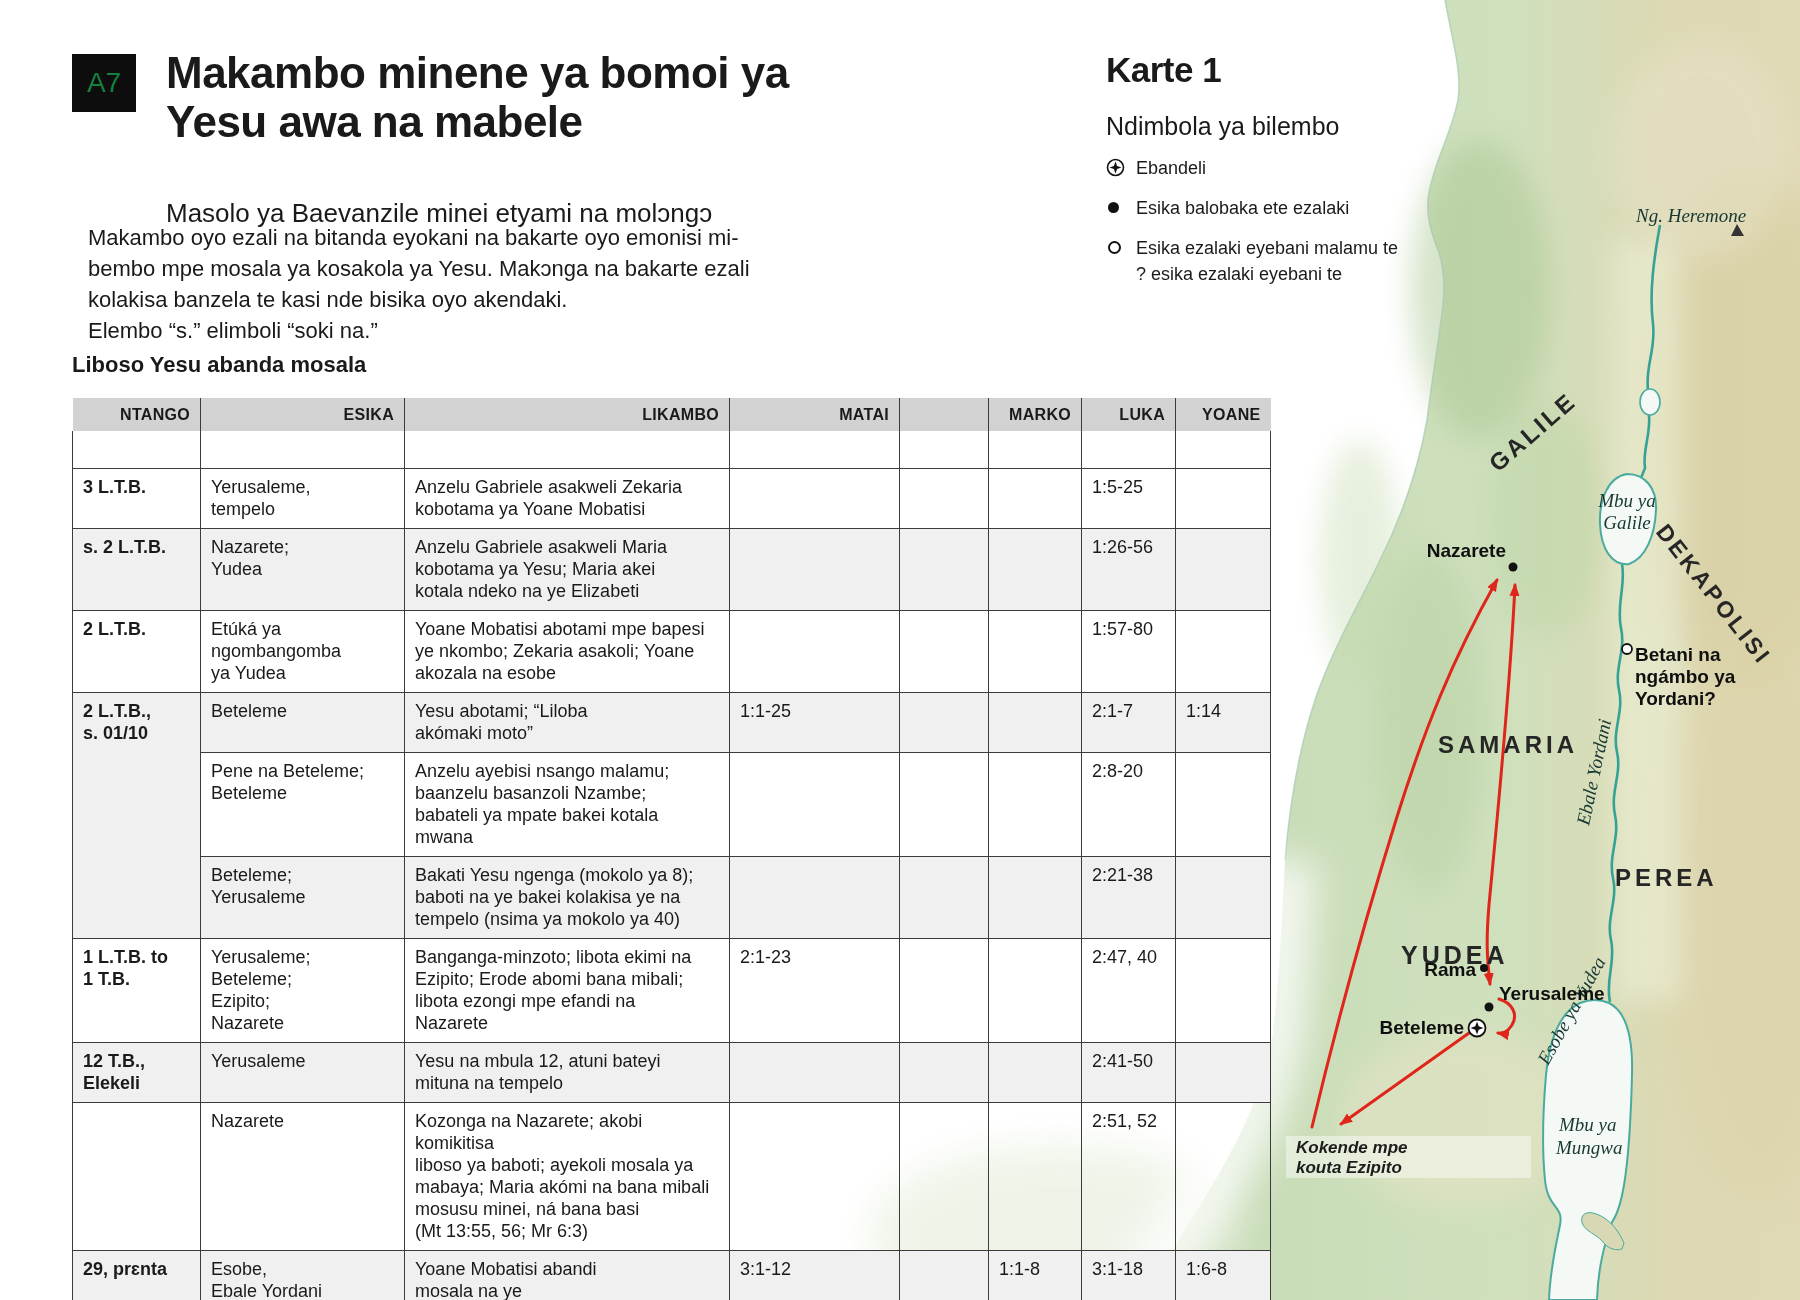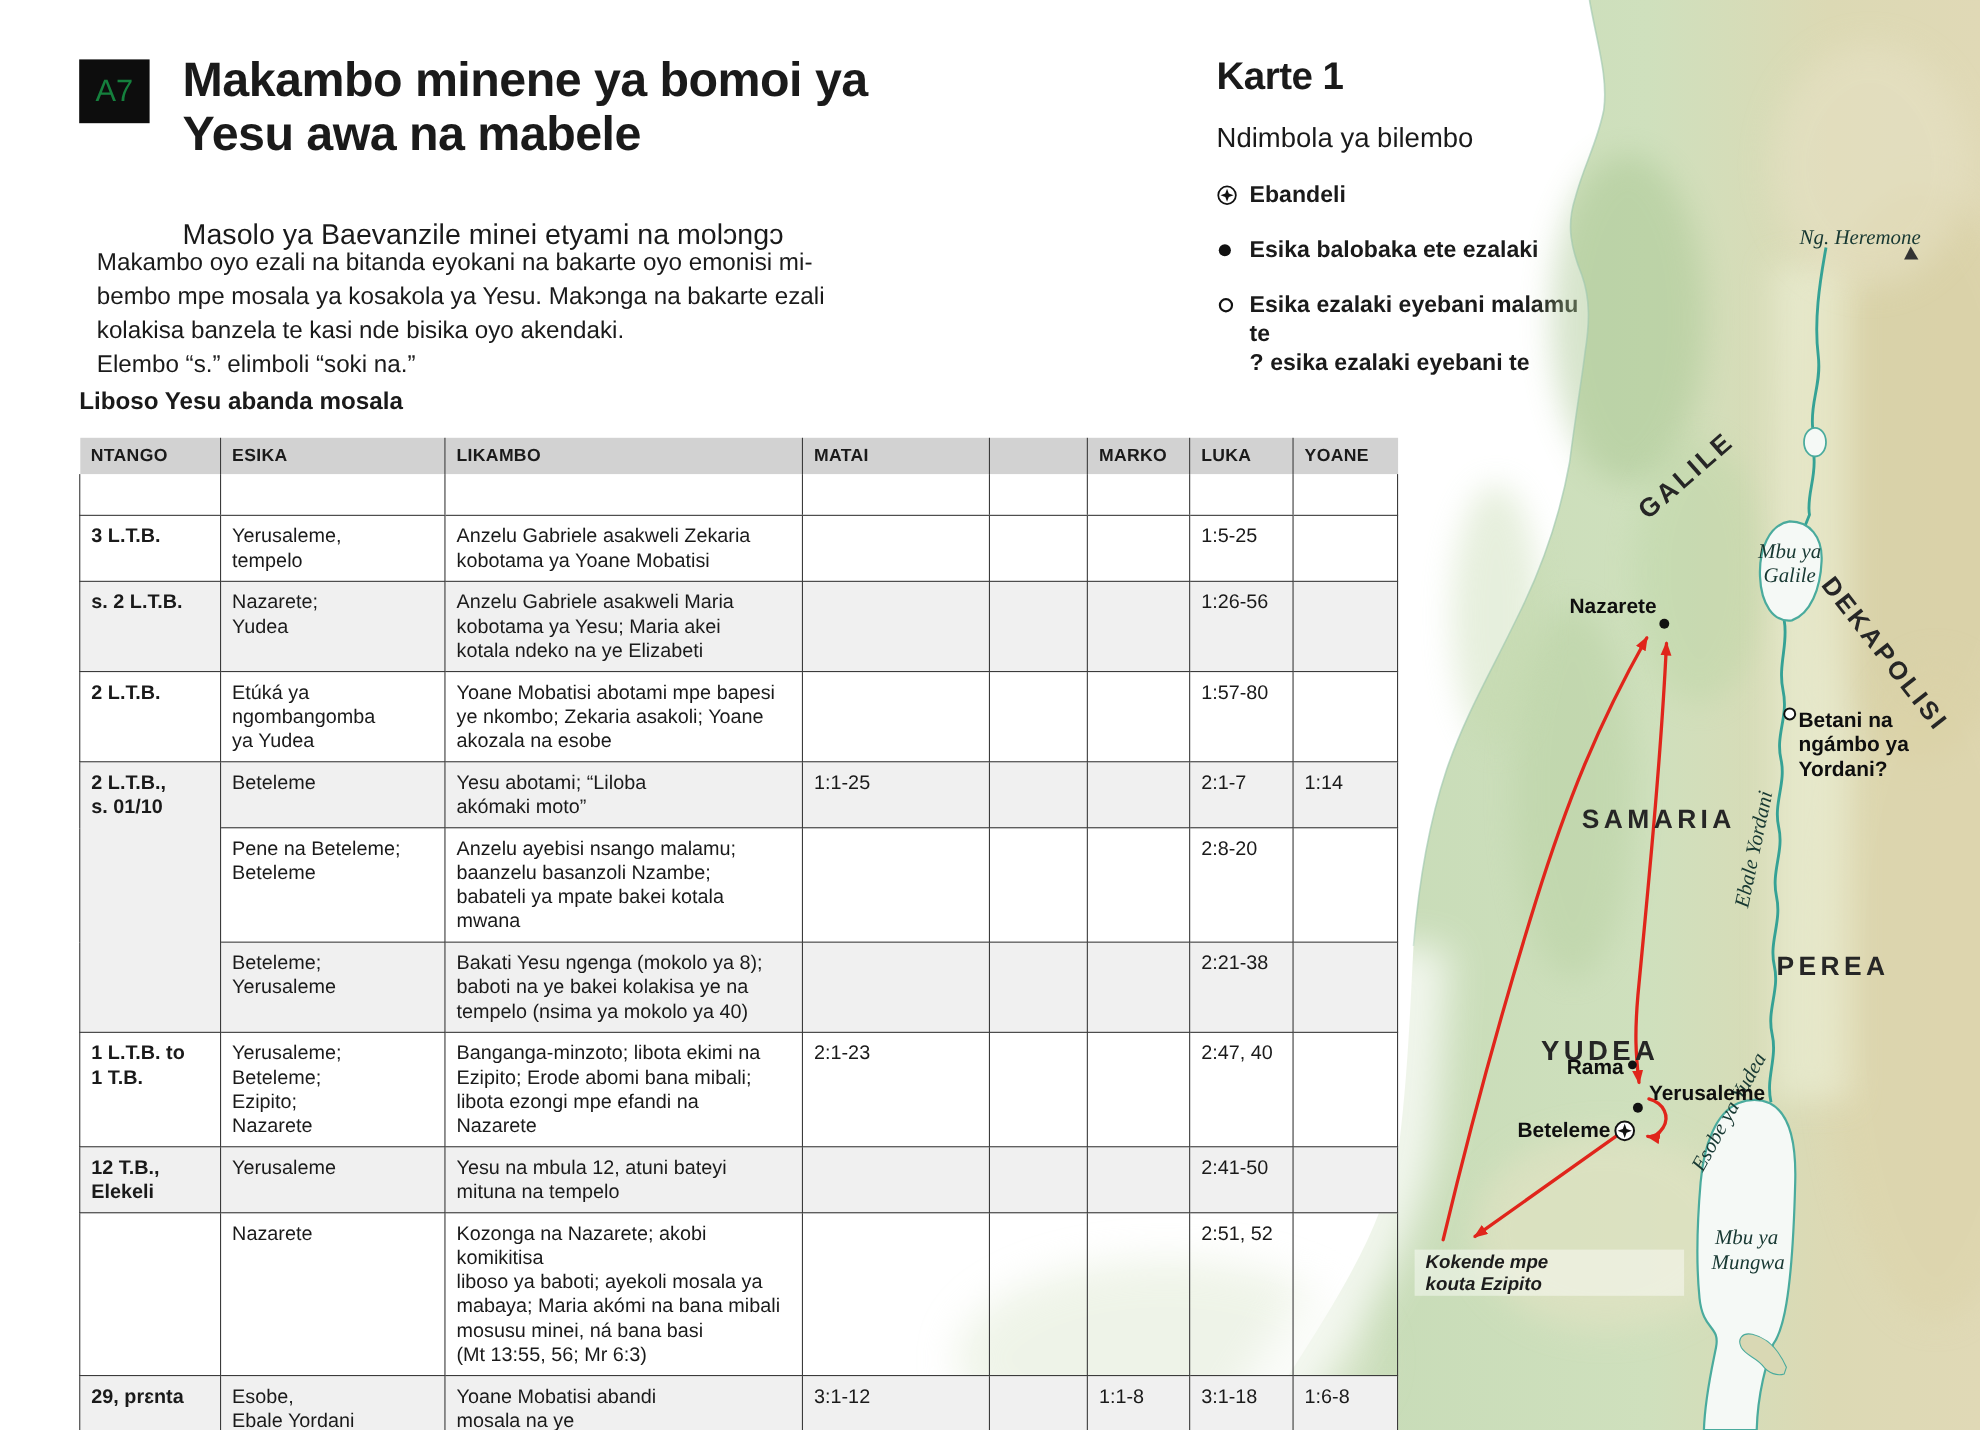--- a/index.html
+++ b/index.html
@@ -10,30 +10,30 @@
          display:flex;align-items:center;justify-content:center;font-size:28px;font-weight:400;}
   .title{position:absolute;left:166px;top:48px;font-size:44px;line-height:49px;font-weight:700;
          letter-spacing:-.5px;white-space:pre-line;}
   .subtitle{position:absolute;left:166px;top:198px;font-size:26px;font-weight:400;}
   .intro{position:absolute;left:88px;top:222px;width:720px;font-size:22px;line-height:31px;white-space:pre-line;}
   .sectionHeading{position:absolute;left:72px;top:352px;font-size:22px;font-weight:700;}
   
   .kartePanel{position:absolute;left:1106px;top:50px;width:330px;}
   .karteTitle{font-size:35px;font-weight:700;letter-spacing:-.5px;}
   .legendTitle{margin-top:22px;font-size:25px;font-weight:400;}
-  .legendItem{display:flex;align-items:flex-start;margin-top:24px;font-size:21px;line-height:26px;font-weight:bold;}
+  .legendItem{display:flex;align-items:flex-start;margin-top:14px;font-size:18px;line-height:26px;}
   .legendItem .sym{width:30px;flex:0 0 30px;display:flex;justify-content:flex-start;padding-top:3px;}
   .dotFilled{width:11px;height:11px;border-radius:50%;background:#111;margin-left:2px;margin-top:4px;}
   .dotOpen{width:9px;height:9px;border-radius:50%;border:2px solid #111;background:#fff;margin-left:2px;margin-top:3px;}
   
   .eventsTable{position:absolute;left:72px;top:398px;z-index:3;}
   table{border-collapse:collapse;table-layout:fixed;width:1198px;}
   col.c1{width:128px}col.c2{width:204px}col.c3{width:325px}col.c4{width:170px}
   col.c5{width:89px}col.c6{width:93px}col.c7{width:94px}col.c8{width:95px}
-  th{background:#d2d2d2;height:33px;font-size:16px;font-weight:700;text-align:left;
+  th{background:#d2d2d2;height:33px;font-size:16px;font-weight:700;text-align:right;
      padding:0 10px;letter-spacing:.3px;border:none;}
   th + th{border-left:1.5px solid #3b3b3b;}
   tr.spacer td{height:22px;border:none;border-left:1.5px solid #3b3b3b;border-bottom:1.5px solid #3b3b3b;}
   tr.spacer td:last-child{border-right:1.5px solid #3b3b3b;}
   tbody td{border:1.5px solid #3b3b3b;vertical-align:top;padding:7px 10px 8px 10px;
            font-size:18px;line-height:22px;white-space:pre-line;}
   tr.alt td{background:#f0f0f0;}
   td.time{font-weight:700;}
   tr.h2{height:59px}tr.h3{height:81px}tr.h4{height:103px}tr.h5{height:125px}
   td.mergeTime{background:linear-gradient(to bottom,#f0f0f0 0 59px,#ffffff 59px 140px,#f0f0f0 140px 100%);}

